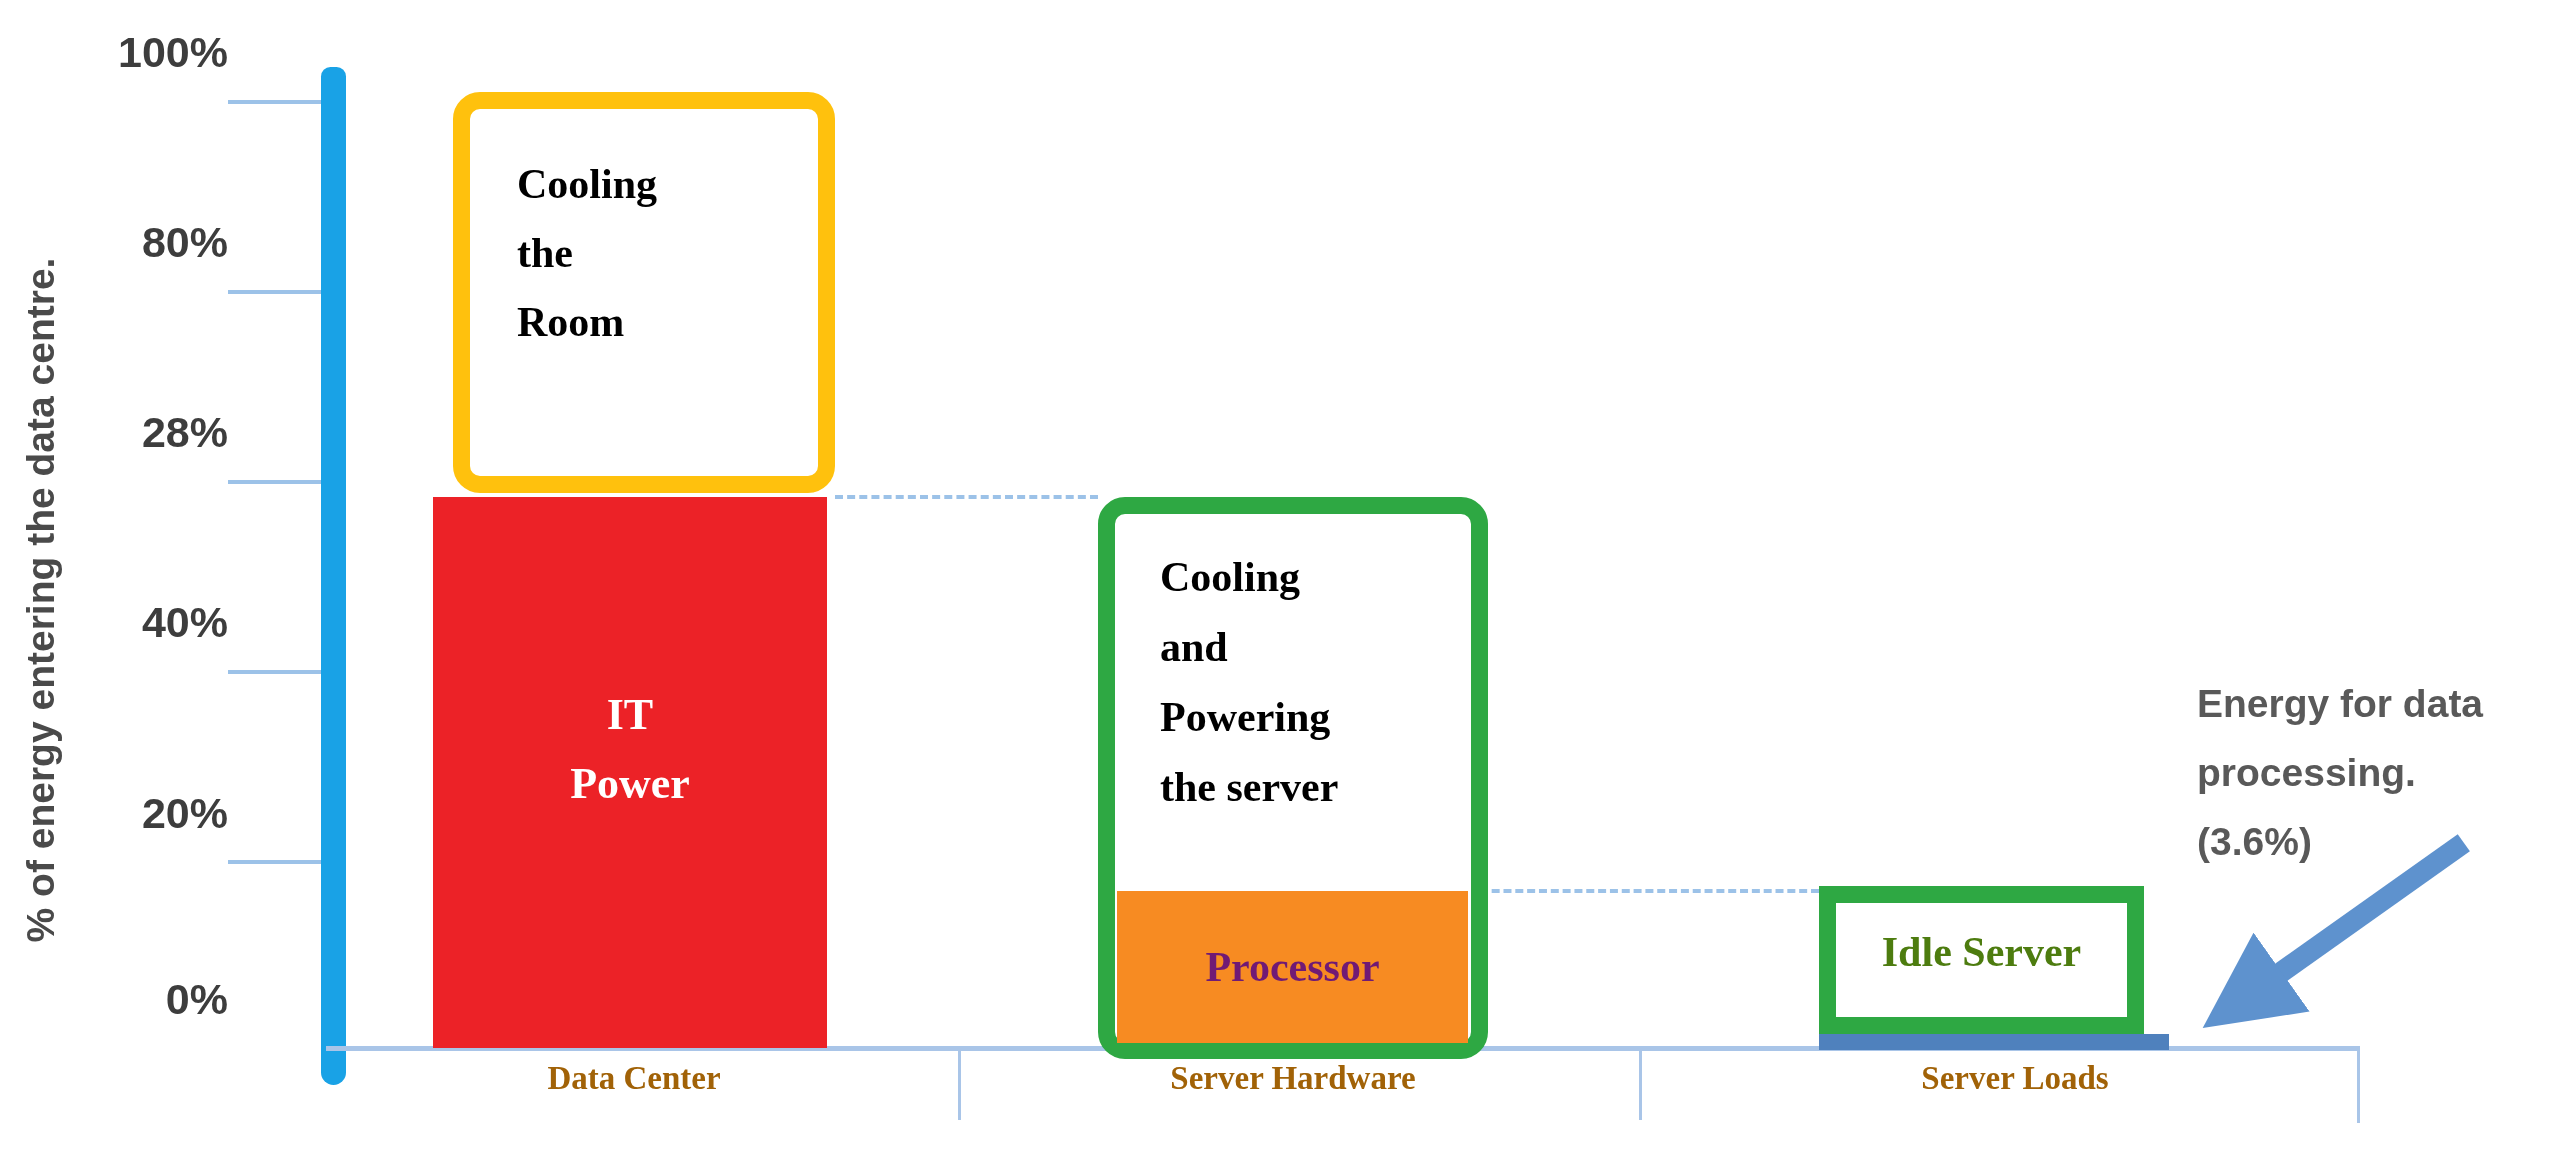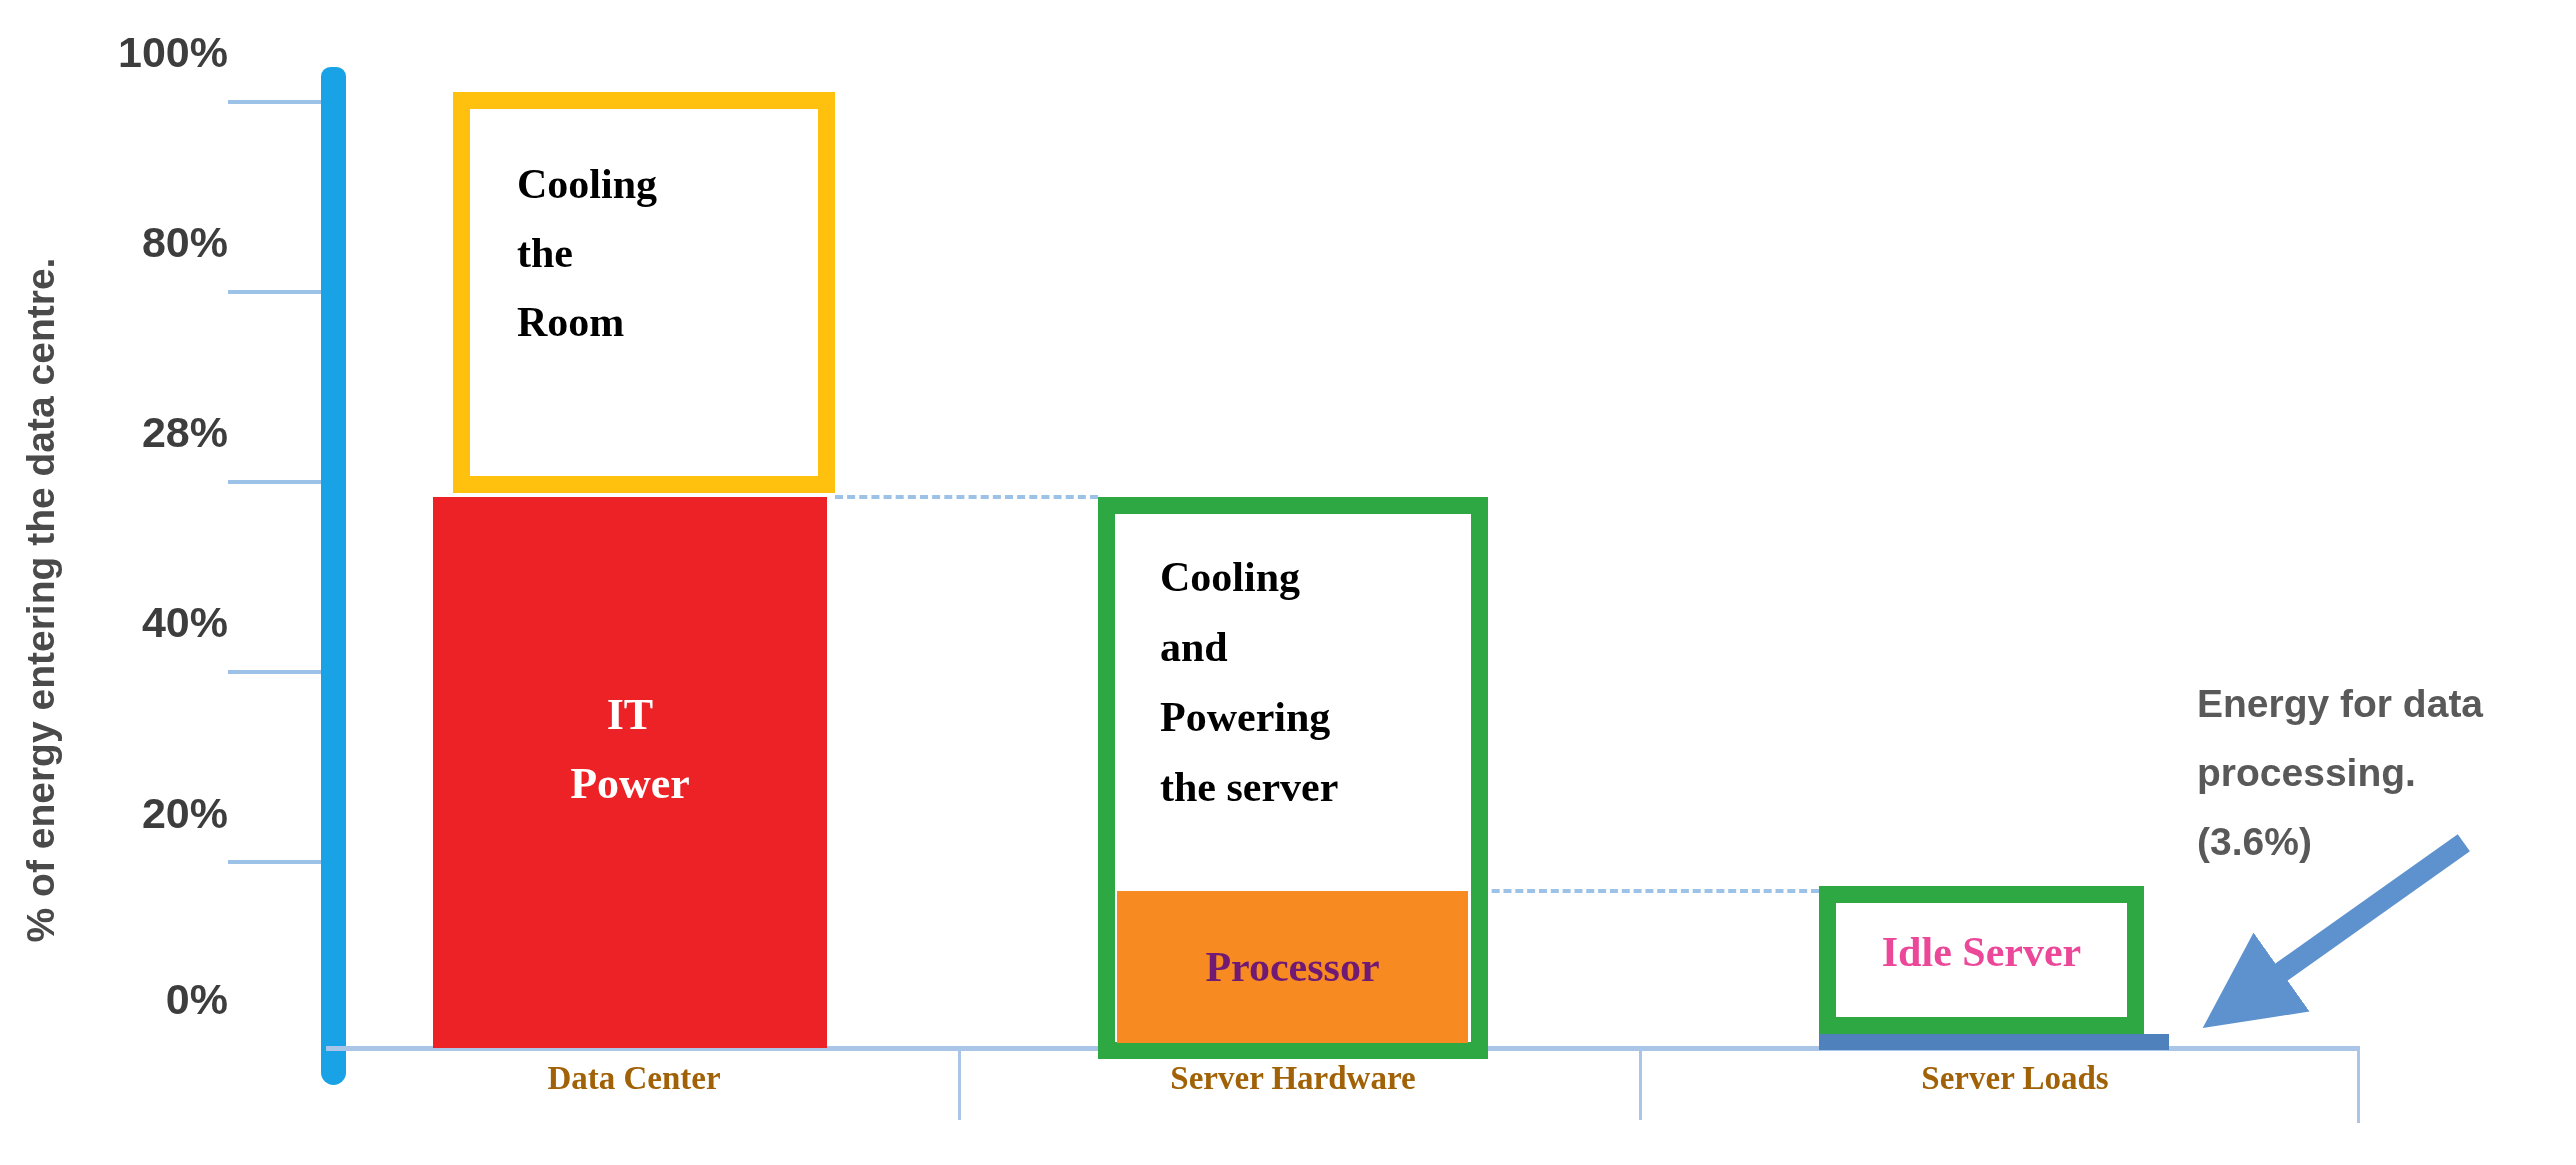--- a/index.html
+++ b/index.html
@@ -16,21 +16,21 @@
               border-radius:9.4px 9.4px 12.5px 12.5px;}
   
   .baseline{position:absolute;left:326px;top:1046px;width:2034px;height:4.7px;background:#a9c5e8;}
   .cat-sep{position:absolute;top:1048px;width:3.1px;height:72px;background:#a9c5e8;}
   .cat-label{position:absolute;top:1060px;width:468px;text-align:center;
              font-family:"Liberation Serif",serif;font-weight:700;font-size:33px;color:#a16207;}
   
   .seg{position:absolute;box-sizing:border-box;display:flex;
        font-family:"Liberation Serif",serif;font-weight:700;}
   .seg .lbl{white-space:pre-line;}
-  .seg-pad-top{align-items:flex-start;justify-content:flex-start;}
+  .seg-pad-top{align-items:flex-start;justify-content:flex-start;border-radius:27px;}
   .seg-center{align-items:center;justify-content:center;text-align:center;}
   .lbl-cooling-room{padding:41px 0 0 47px;font-size:42px;line-height:69px;}
   .lbl-it-power{font-size:44px;line-height:69px;text-align:center;margin-top:-47px;}
   .lbl-cooling-server{padding:28px 0 0 45px;font-size:42px;line-height:70px;}
   .lbl-processor{font-size:42px;}
   .lbl-idle{font-size:42px;white-space:nowrap;margin-top:-15.6px;}
   .inner-outline{position:absolute;left:1134px;top:573px;width:312px;height:296px;
                  border:2.3px solid #ececec;}
   .dashed{position:absolute;border-top:4.7px dashed #9cc2e8;height:0;}
   .annotation{position:absolute;left:2197px;top:669px;font-size:39px;font-weight:600;
@@ -81,21 +81,21 @@
 the  server</div>
   </div>
   <div class="inner-outline"></div>
 
   <div class="seg seg-center" style="left: 1117px; width: 351px; z-index: 3; top: 891px; height: 152px; background: rgb(247, 139, 34); color: #701a75;">
     <div class="lbl lbl-processor">Processor</div>
   </div>
 
   <div class="seg" style="left: 1819px; width: 350px; z-index: 1; top: 1034px; height: 16px; background: rgb(79, 129, 189); color: rgb(255, 255, 255);"></div>
 
-  <div class="seg seg-center" style="left: 1819px; width: 325px; z-index: 2; top: 886px; height: 148px; border: 17px solid rgb(46, 168, 67); background: rgb(255, 255, 255); color: #ec4899;">
+  <div class="seg seg-center" style="left: 1819px; width: 325px; z-index: 2; top: 886px; height: 148px; border: 17px solid rgb(46, 168, 67); background: rgb(255, 255, 255); color: #4d7c0f;">
     <div class="lbl lbl-idle">Idle Server</div>
   </div>
 
   <div class="dashed" style="left: 835px; width: 263px; top: 495px;"></div>
   <div class="dashed" style="left: 1468px; width: 351px; top: 889px;"></div>
 
   <div class="annotation">Energy for data
 processing.
 (3.6%)</div>
 

